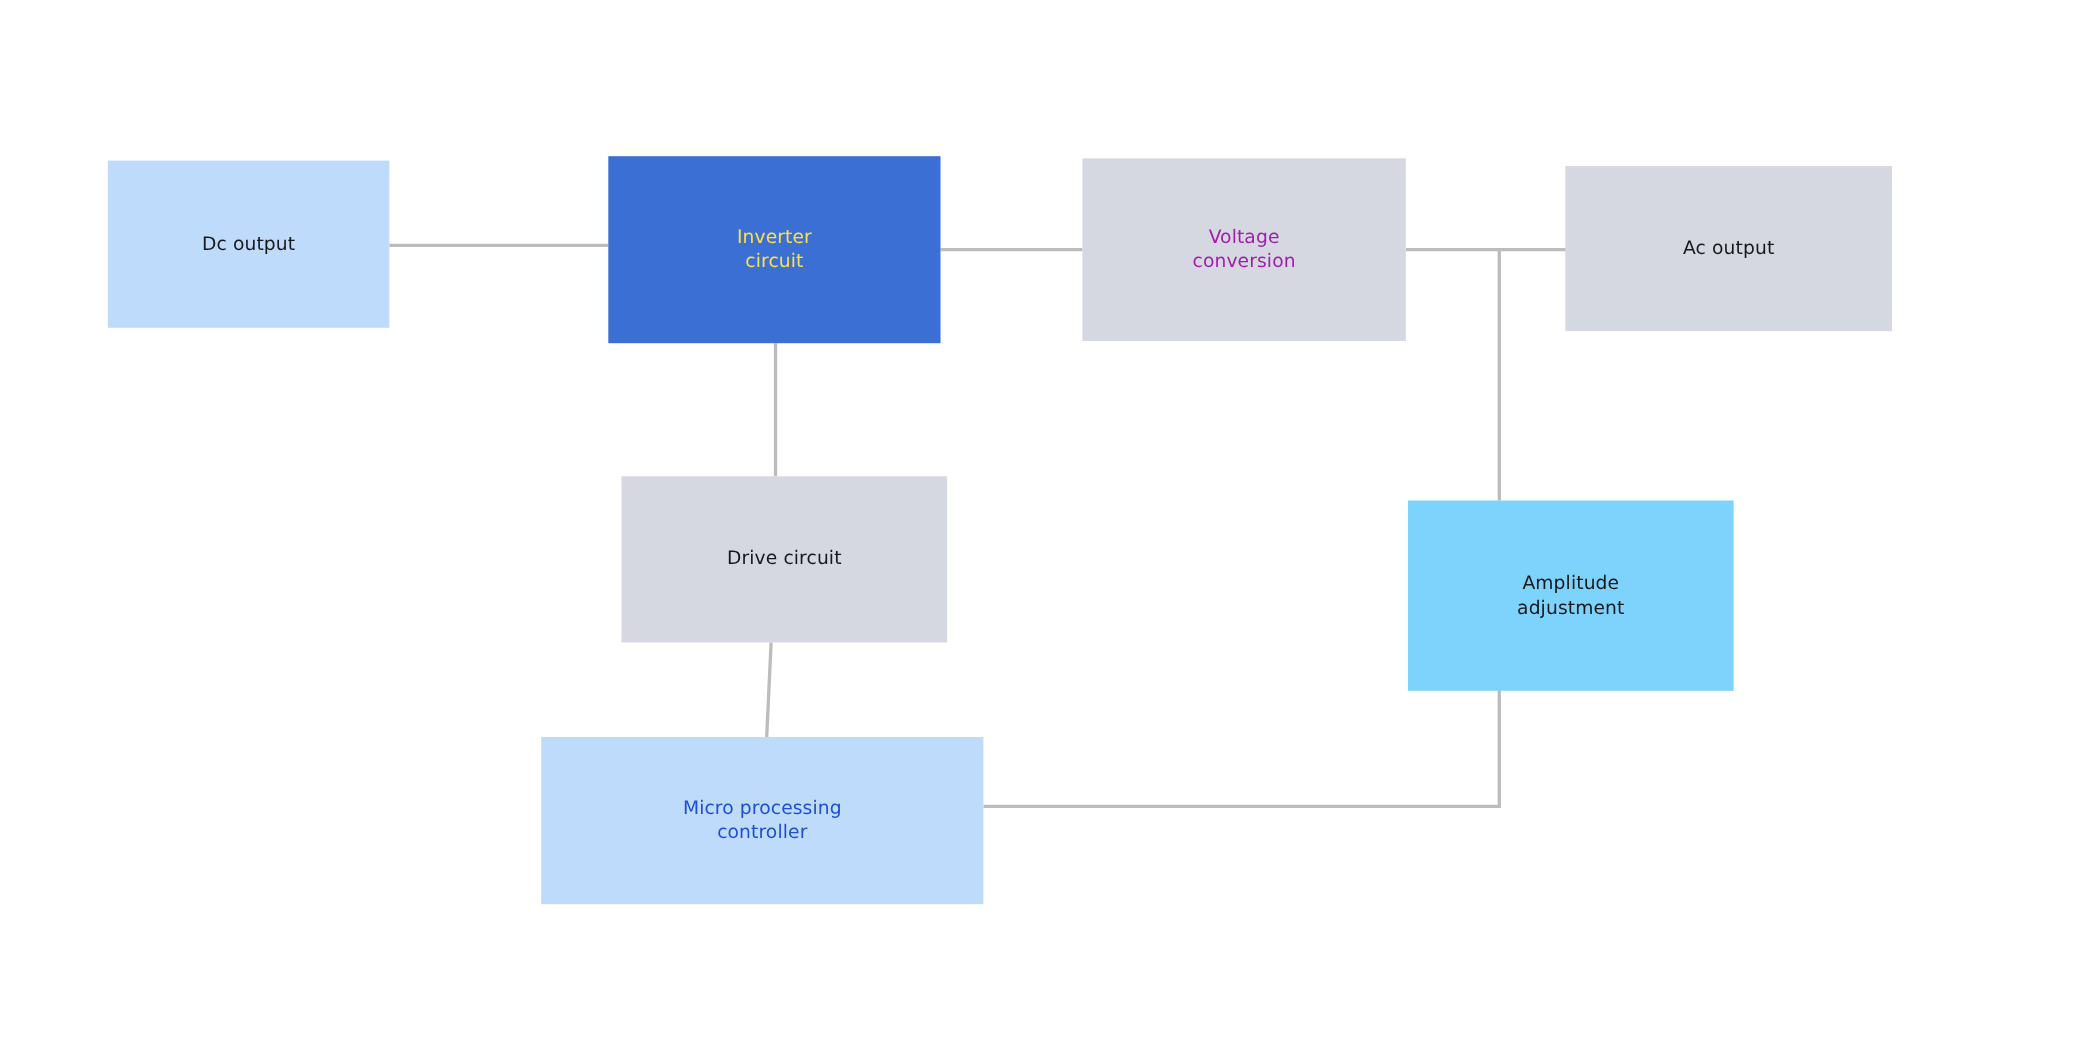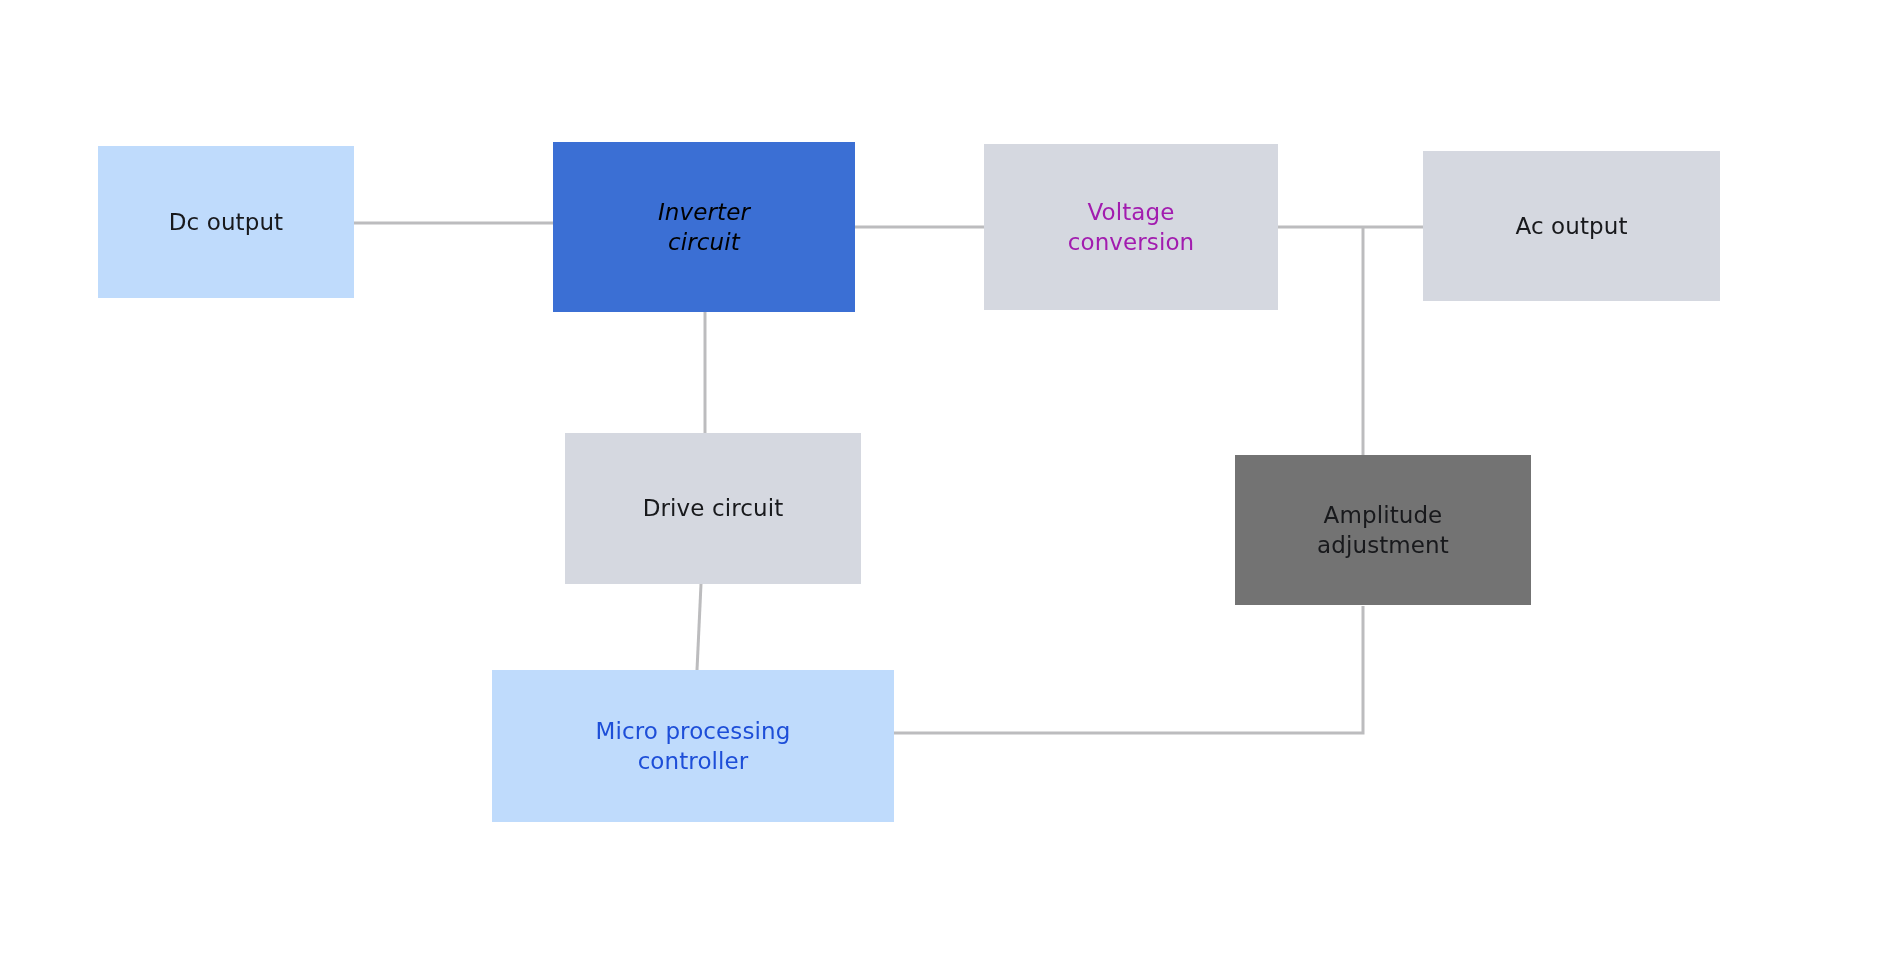--- a/index.html
+++ b/index.html
@@ -31,21 +31,21 @@
     pointer-events: none;
   }
   .node {
     position: absolute;
     box-sizing: border-box;
     display: flex;
     align-items: center;
     justify-content: center;
     text-align: center;
     line-height: 1.32;
-    font-size: 23px;
+    font-size: 17px;
     font-weight: 400;
     letter-spacing: 0.1px;
     white-space: pre-line;
     -webkit-font-smoothing: antialiased;
   }
   .node-label {
     display: block;
     white-space: pre-line;
     padding: 0 10px;
   }
@@ -66,25 +66,25 @@
         <polyline points="1278,227 1511,227"></polyline>
         <polyline points="1363,227 1363,455"></polyline>
         <polyline points="705,312 705,433"></polyline>
         <polyline points="701,584 697,670"></polyline>
         <polyline points="894,733 1363,733 1363,606"></polyline>
       </g>
   </svg>
 
   <div id="node-layer">
       <div class="node fill-light" style="left: 98px; top: 146px; width: 256px; height: 152px; background: rgb(191, 219, 252); color: rgb(24, 25, 28);"><span class="node-label">Dc output</span></div>
-      <div class="node fill-accent" style="left: 553px; top: 142px; width: 302px; height: 170px; background: rgb(59, 111, 212); color: #000000; font-style: italic;"><span class="node-label">Inverter
+      <div class="node fill-accent" style="left: 553px; top: 142px; width: 302px; height: 170px; background: rgb(59, 111, 212); color: #fde047;"><span class="node-label">Inverter
 circuit</span></div>
       <div class="node fill-neutral" style="left: 984px; top: 144px; width: 294px; height: 166px; background: rgb(213, 216, 224); color: #a21caf;"><span class="node-label">Voltage
 conversion</span></div>
       <div class="node fill-neutral" style="left: 1423px; top: 151px; width: 297px; height: 150px; background: rgb(213, 216, 224); color: rgb(24, 25, 28);"><span class="node-label">Ac output</span></div>
       <div class="node fill-neutral" style="left: 553px; top: 433px; width: 296px; height: 151px; background: rgb(213, 216, 224); color: rgb(24, 25, 28); margin-left: 12px;"><span class="node-label">Drive circuit</span></div>
-      <div class="node fill-neutral" style="left: 1235px; top: 455px; width: 296px; height: 150px; background: #737373; color: rgb(24, 25, 28);"><span class="node-label">Amplitude
+      <div class="node fill-neutral" style="left: 1280px; top: 455px; width: 296px; height: 173px; background: #7dd3fc; color: rgb(24, 25, 28);"><span class="node-label">Amplitude
 adjustment</span></div>
       <div class="node fill-light" style="left: 492px; top: 670px; width: 402px; height: 152px; background: rgb(191, 219, 252); color: #1d4ed8;"><span class="node-label">Micro processing
 controller</span></div>
     </div>
 
 </div>
 
 </body></html>

